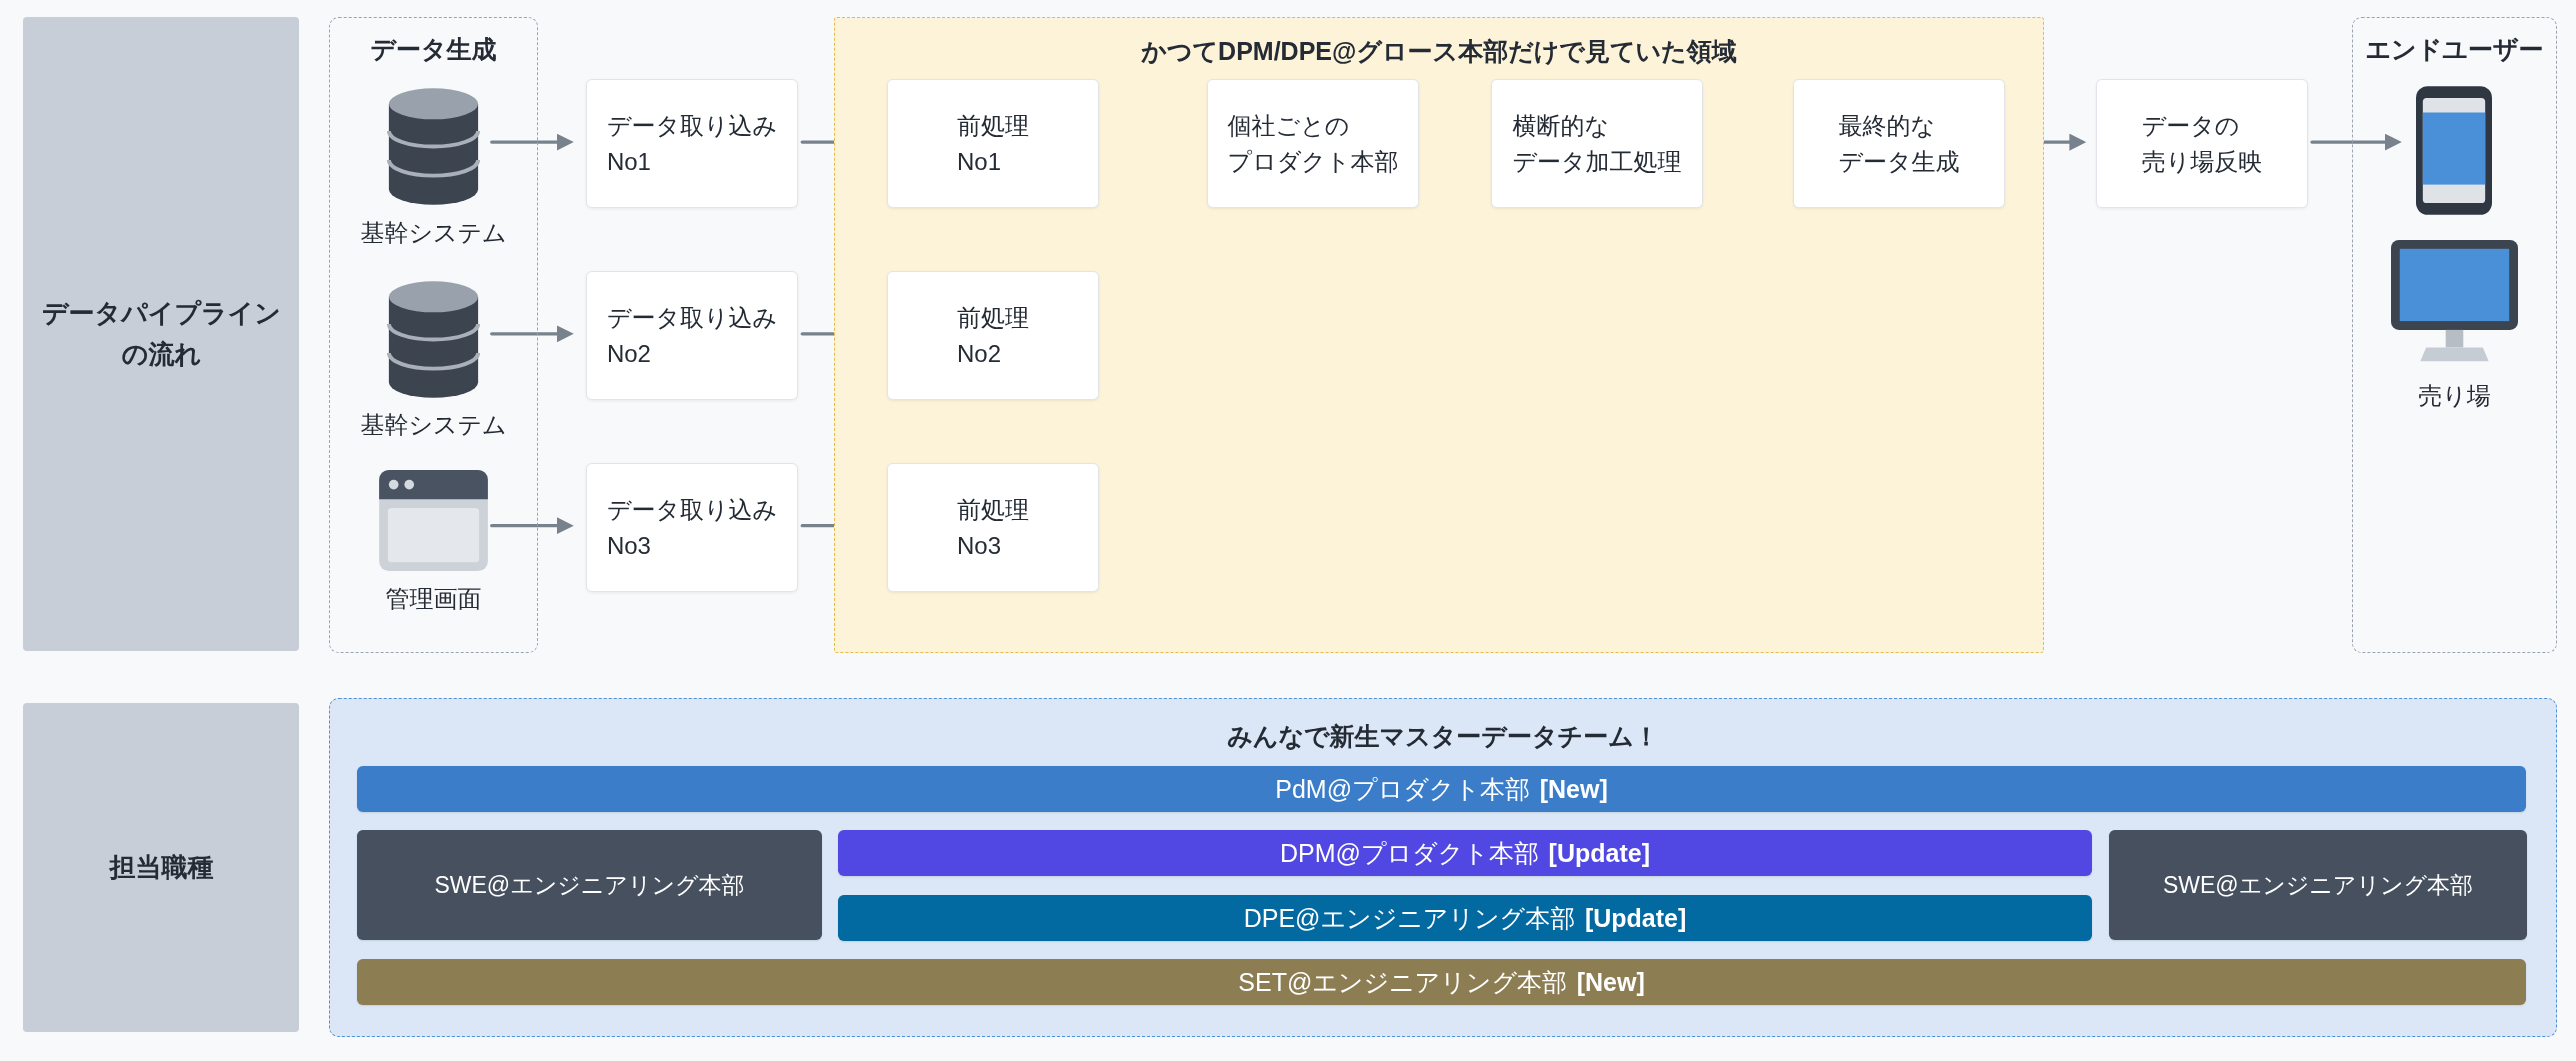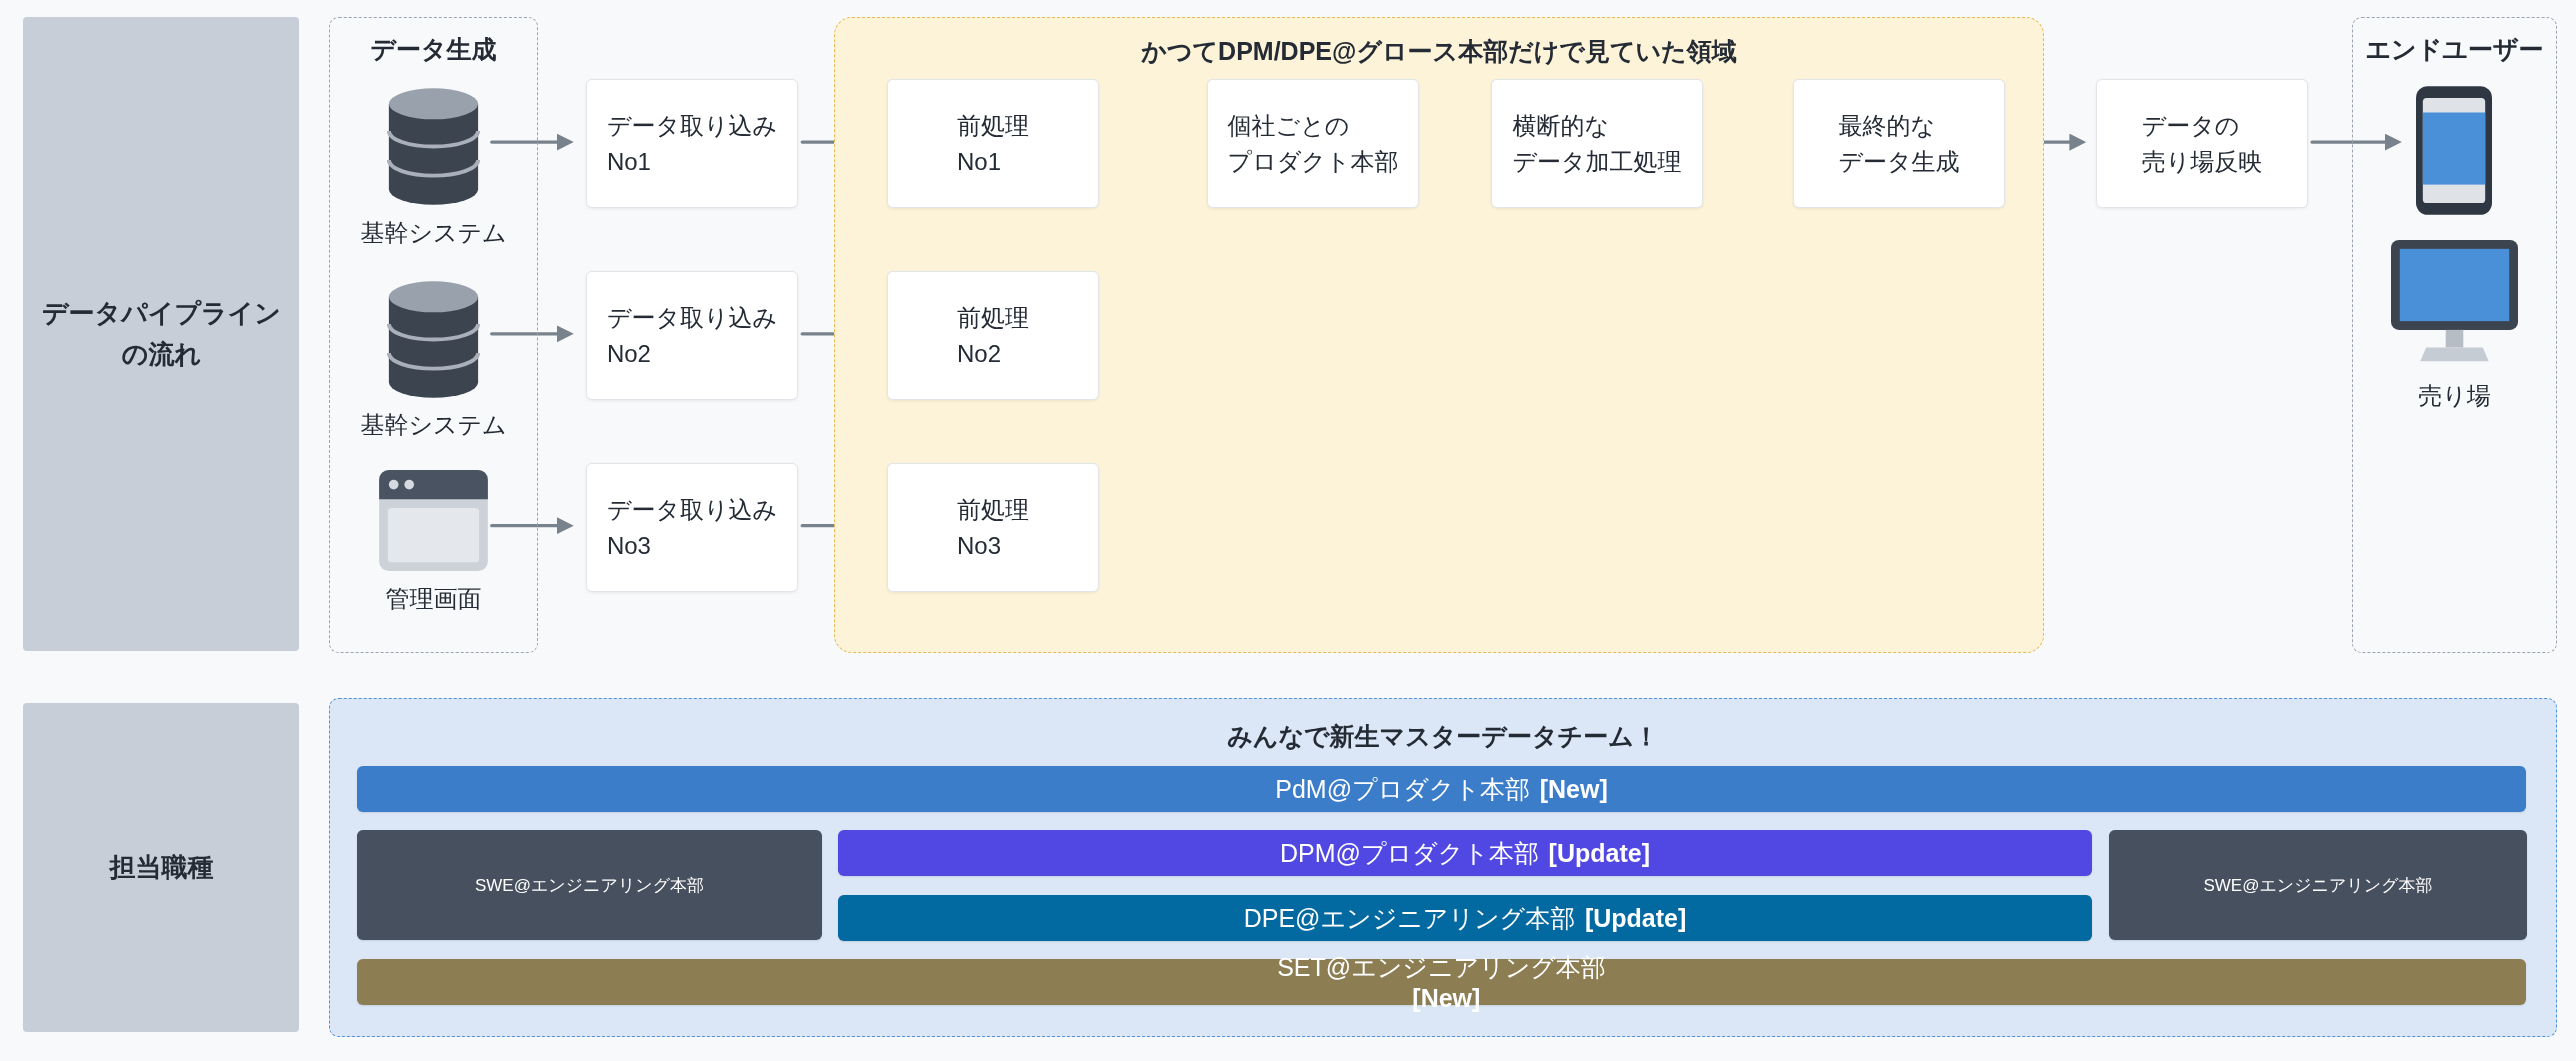--- a/index.html
+++ b/index.html
@@ -8,21 +8,21 @@
     font-family:"Liberation Sans","DejaVu Sans",sans-serif;
     color:#242b35;
     -webkit-font-smoothing:antialiased;
   }
   #canvas{position:relative;width:2576px;height:1061px;overflow:hidden;background:#f8f9fb;}
 
   .panel{position:absolute;background:#c7ced8;border-radius:3.9px;display:flex;align-items:center;justify-content:center;}
   .panel-text{font-size:26px;font-weight:700;text-align:center;white-space:pre-line;line-height:1.55;color:#242b35;}
 
   .dashed{position:absolute;border:1.9px dashed #9aa3ae;border-radius:9.7px;}
-  .growth{position:absolute;background:#fcf3d8;border:1.9px dashed #e3bb4f;border-radius:18px;}
+  .growth{position:absolute;background:#fcf3d8;border:1.9px dashed #e3bb4f;border-radius:3px;}
   .team{position:absolute;background:#dbe7f6;border:1.9px dashed #4e90d9;border-radius:9.7px;}
 
   .area-title{position:absolute;left:0;right:0;text-align:center;font-size:25px;font-weight:700;color:#242b35;}
 
   .card{
     position:absolute;width:210px;height:127px;
     background:#ffffff;border:1px solid #e1e4e9;border-radius:5.8px;
     box-shadow:0 1px 2.9px rgba(20,30,40,.07);
     display:flex;align-items:center;justify-content:center;
     font-size:24px;font-weight:500;text-align:left;white-space:pre-line;line-height:1.5;
@@ -30,23 +30,23 @@
 
   .icon{position:absolute;}
   .icon-label{position:absolute;left:0;right:0;text-align:center;font-size:24px;font-weight:500;color:#242b35;}
 
   .bar{position:absolute;border-radius:5.8px;color:#ffffff;font-size:25px;font-weight:500;
        display:flex;align-items:center;justify-content:center;box-shadow:0 1px 1.9px rgba(20,30,40,.12);}
   .bar .tag{font-weight:700;margin-left:9.7px;}
   .bar-pdm{background:#3b7dc9;}
   .bar-dpm{background:#5148e4;}
   .bar-dpe{background:#0369a1;}
-  .bar-set{background:#8c7d52;flex-direction:column;}
-
-  .swe{position:absolute;background:#47505e;border-radius:5.8px;color:#ffffff;font-size:17px;font-weight:500;
+  .bar-set{background:#8c7d52;}
+
+  .swe{position:absolute;background:#47505e;border-radius:5.8px;color:#ffffff;font-size:23px;font-weight:500;
        display:flex;align-items:center;justify-content:center;box-shadow:0 1px 1.9px rgba(20,30,40,.12);}
 
   svg{display:block;}
 </style>
 </head>
 <body>
 
 <div id="canvas">
 
   <svg width="2576" height="1061" style="position:absolute;left:0;top:0;pointer-events:none;" viewBox="0 0 2646 1090">

